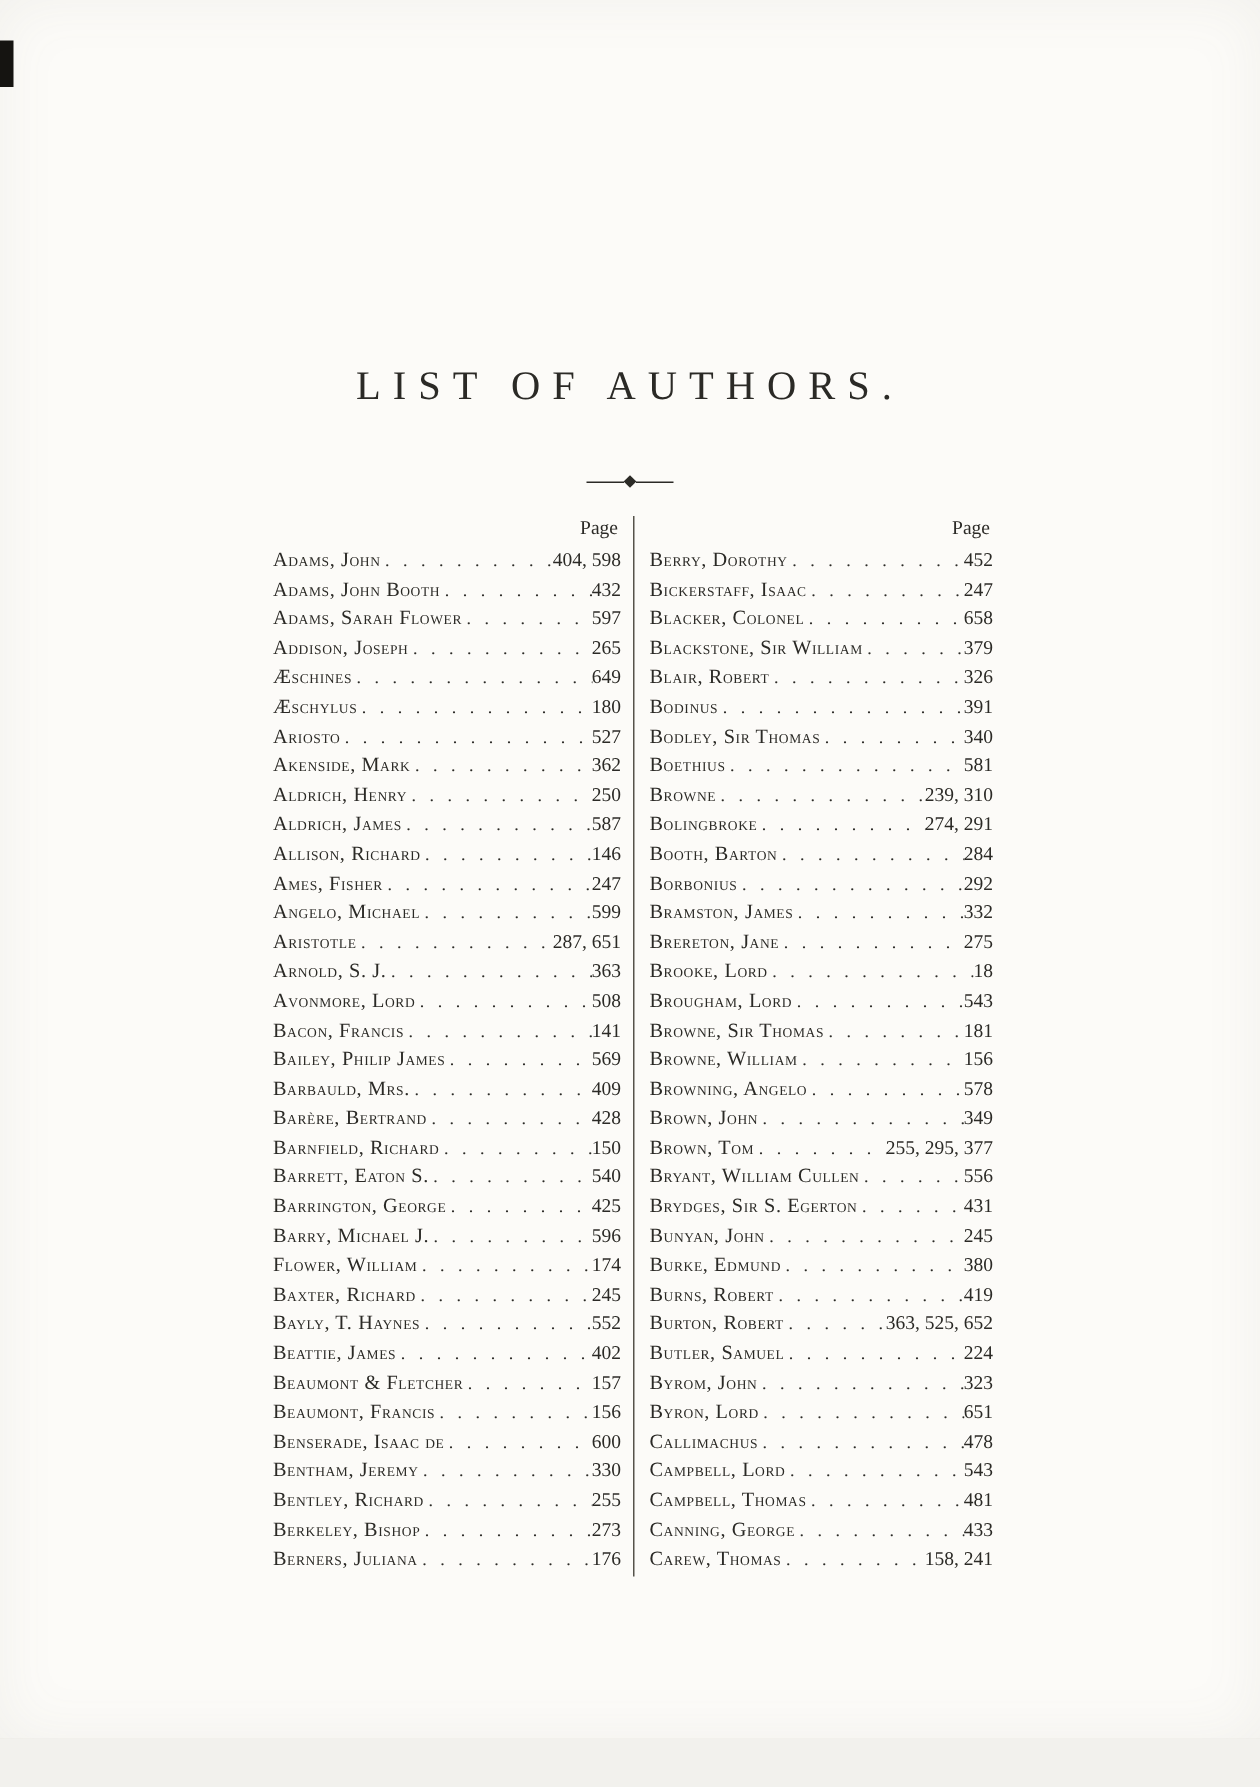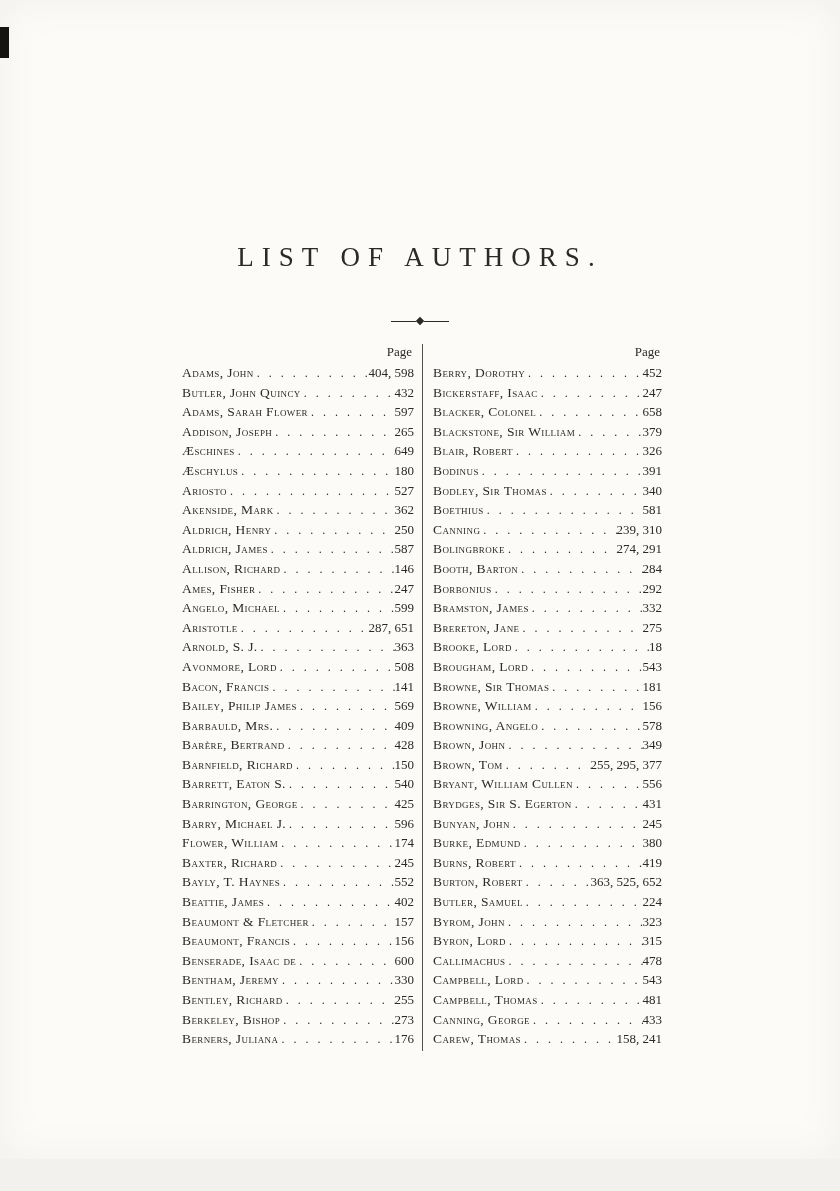--- a/index.html
+++ b/index.html
@@ -132,21 +132,21 @@
   <div class="columns">
     <div class="column first">
       <div class="col-header">Page</div>
       <div class="entries">
           <div class="entry">
             <span class="name">Adams, John</span>
             <span class="leader">. . . . . . . . . . . . . . . . . . . . . . . . . . . . . .</span>
             <span class="page-num">404, 598</span>
           </div>
           <div class="entry">
-            <span class="name">Butler, John Quincy</span>
+            <span class="name">Adams, John Booth</span>
             <span class="leader">. . . . . . . . . . . . . . . . . . . . . . . . . . . . . .</span>
             <span class="page-num">432</span>
           </div>
           <div class="entry">
             <span class="name">Adams, Sarah Flower</span>
             <span class="leader">. . . . . . . . . . . . . . . . . . . . . . . . . . . . . .</span>
             <span class="page-num">597</span>
           </div>
           <div class="entry">
             <span class="name">Addison, Joseph</span>
@@ -347,21 +347,21 @@
             <span class="name">Bodley, Sir Thomas</span>
             <span class="leader">. . . . . . . . . . . . . . . . . . . . . . . . . . . . . .</span>
             <span class="page-num">340</span>
           </div>
           <div class="entry">
             <span class="name">Boethius</span>
             <span class="leader">. . . . . . . . . . . . . . . . . . . . . . . . . . . . . .</span>
             <span class="page-num">581</span>
           </div>
           <div class="entry">
-            <span class="name">Canning</span>
+            <span class="name">Browne</span>
             <span class="leader">. . . . . . . . . . . . . . . . . . . . . . . . . . . . . .</span>
             <span class="page-num">239, 310</span>
           </div>
           <div class="entry">
             <span class="name">Bolingbroke</span>
             <span class="leader">. . . . . . . . . . . . . . . . . . . . . . . . . . . . . .</span>
             <span class="page-num">274, 291</span>
           </div>
           <div class="entry">
             <span class="name">Booth, Barton</span>
@@ -454,21 +454,21 @@
             <span class="page-num">224</span>
           </div>
           <div class="entry">
             <span class="name">Byrom, John</span>
             <span class="leader">. . . . . . . . . . . . . . . . . . . . . . . . . . . . . .</span>
             <span class="page-num">323</span>
           </div>
           <div class="entry">
             <span class="name">Byron, Lord</span>
             <span class="leader">. . . . . . . . . . . . . . . . . . . . . . . . . . . . . .</span>
-            <span class="page-num">315</span>
+            <span class="page-num">651</span>
           </div>
           <div class="entry">
             <span class="name">Callimachus</span>
             <span class="leader">. . . . . . . . . . . . . . . . . . . . . . . . . . . . . .</span>
             <span class="page-num">478</span>
           </div>
           <div class="entry">
             <span class="name">Campbell, Lord</span>
             <span class="leader">. . . . . . . . . . . . . . . . . . . . . . . . . . . . . .</span>
             <span class="page-num">543</span>

